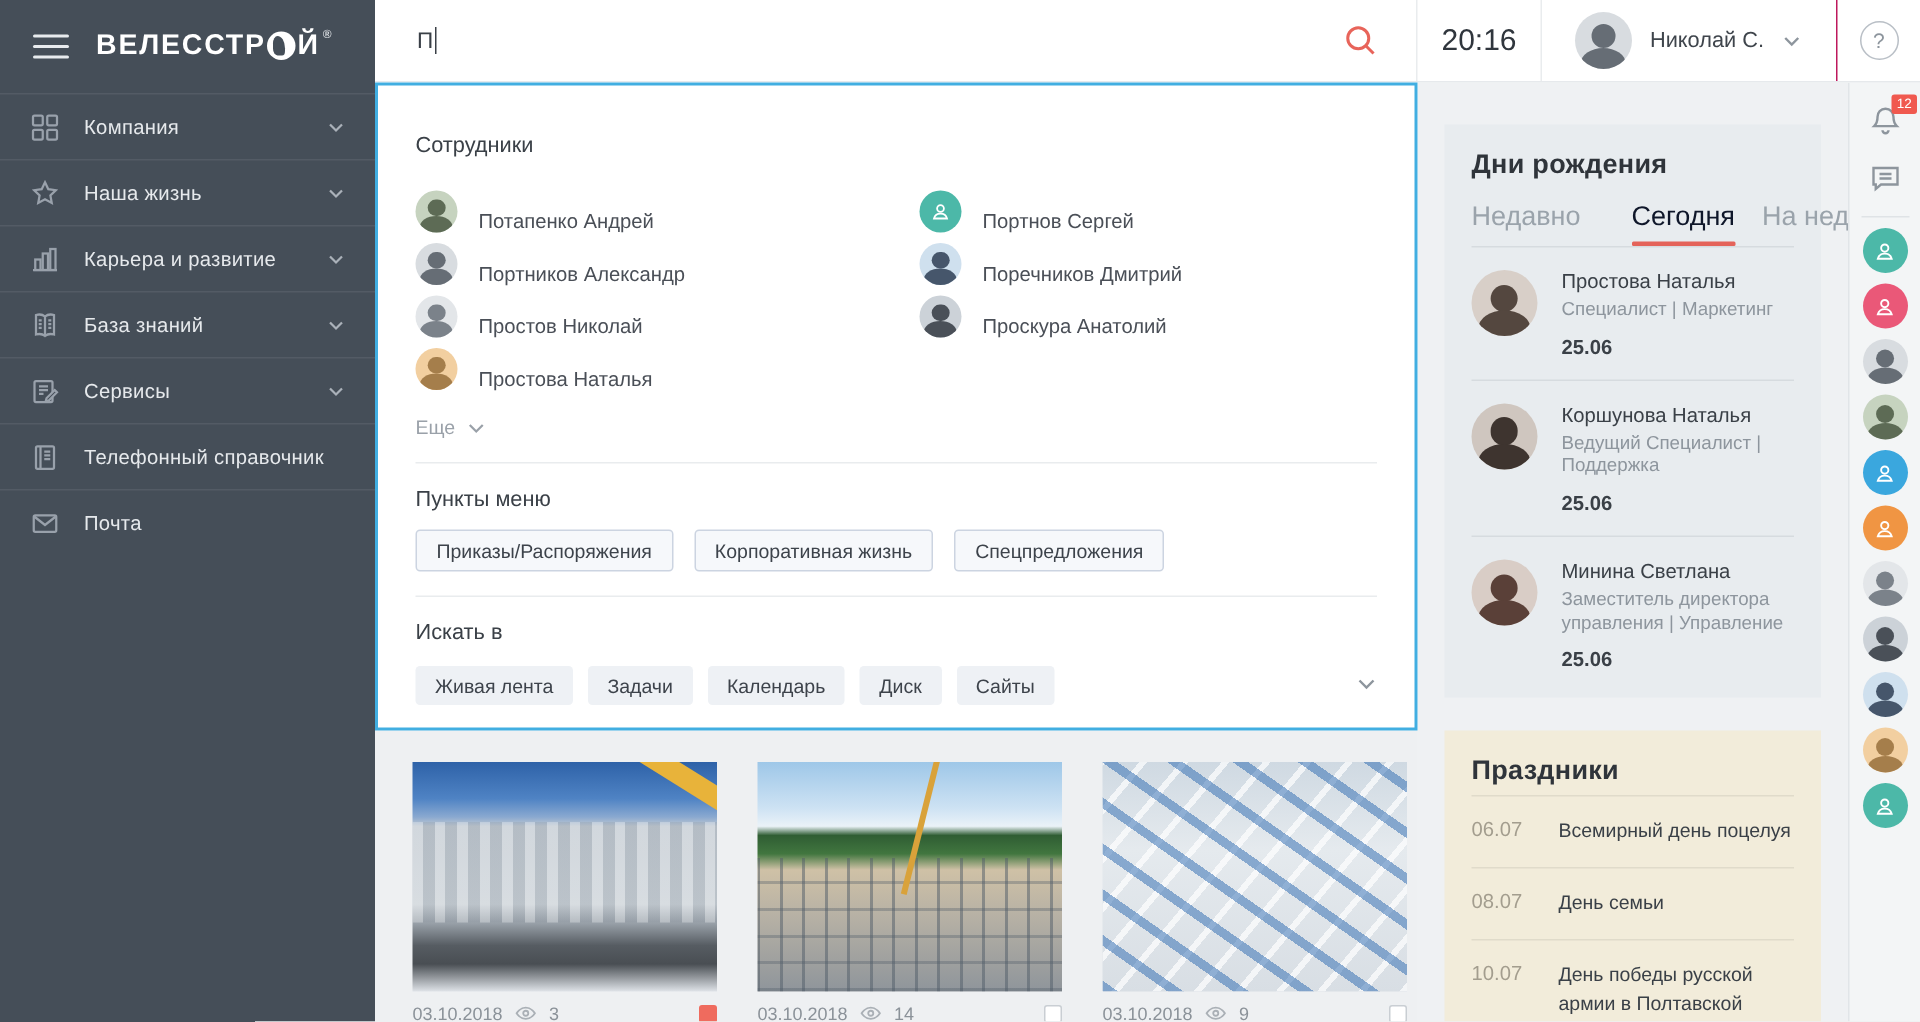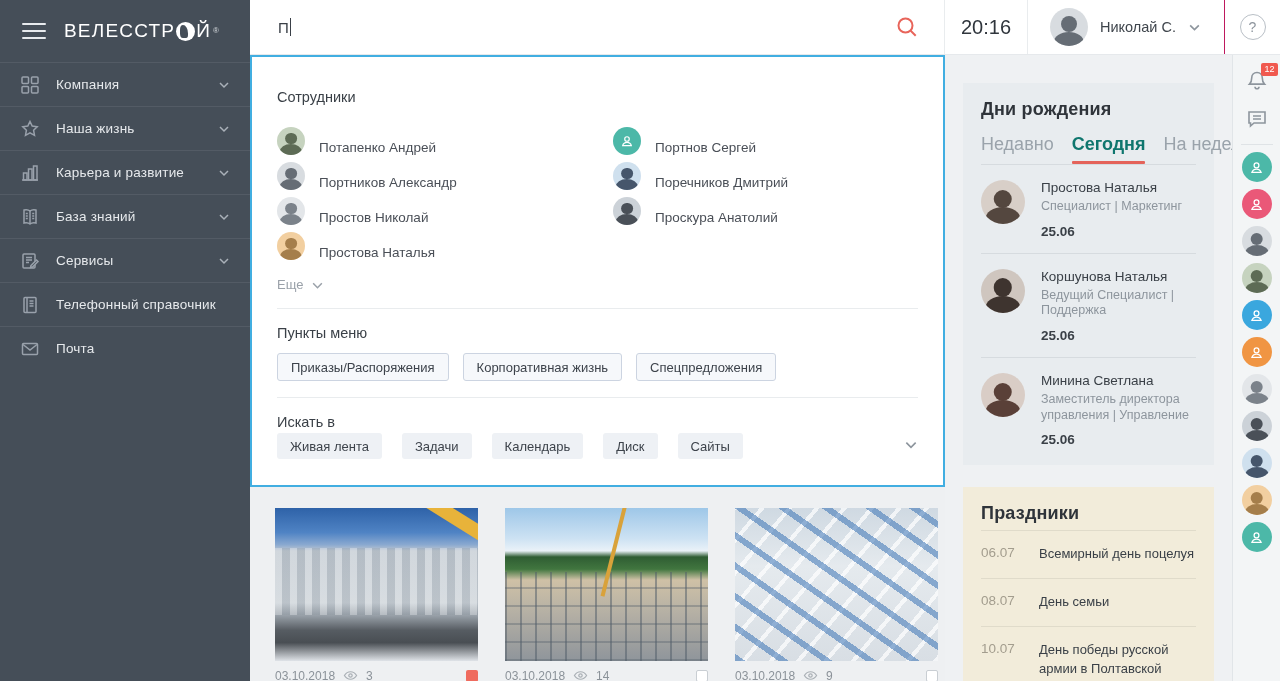--- a/index.html
+++ b/index.html
@@ -4,21 +4,21 @@
 <style>
   * { box-sizing: border-box; margin: 0; padding: 0; }
   html,body { width:1280px; height:681px; overflow:hidden; }
   body { font-family:"Liberation Sans", sans-serif; background:#eef0f2; position:relative; color:#3a4047; }
 
   
   .sidebar { position:absolute; left:0; top:0; width:250px; height:681px; background:#454e58; z-index:5; }
   .logo-row { height:62px; display:flex; align-items:center; padding:0 22px; gap:18px; }
   .burger { width:24px; display:flex; flex-direction:column; gap:5px; cursor:pointer; }
   .burger span { height:2px; background:#e8ebee; border-radius:1px; }
-  .logo { color:#fff; font-size:19px; font-weight:normal; letter-spacing:1.2px; display:flex; align-items:center; }
+  .logo { color:#fff; font-size:19px; font-weight:bold; letter-spacing:1.2px; display:flex; align-items:flex-start; }
   .logo-o { width:19px; height:19px; border-radius:50%; background:#fff; position:relative; margin:1px 1px 0; overflow:hidden; }
   .logo-o::before { content:""; position:absolute; left:4px; top:3px; width:8px; height:13px; background:#454e58; border-radius:60% 100% 40% 60%; }
   .logo-reg { font-size:8px; margin-left:2px; margin-top:-2px; color:#d6dade; }
   .side-item { height:44px; display:flex; align-items:center; gap:16px; padding:0 20px; border-top:1px solid rgba(255,255,255,.08); cursor:pointer; }
   .side-item .s-ico { width:20px; height:20px; flex:none; color:#99a1ab; }
   .side-item .s-lbl { flex:1; color:#e6e9ec; font-size:13.5px; letter-spacing:.2px; white-space:nowrap; }
   .side-item .s-ch { width:12px; height:12px; color:#aab1b9; flex:none; }
   svg { display:block; }
 
   
@@ -55,21 +55,21 @@
   .sec-title { font-size:14.5px; color:#3a4047; }
   .emp-grid { margin-top:18px; display:grid; grid-auto-flow:column; grid-template-rows:repeat(4,35px); grid-template-columns:336px 1fr; align-items:center; }
   .emp { display:flex; align-items:flex-end; gap:14px; cursor:pointer; }
   .emp .av { width:28px; height:28px; }
   .emp-name { font-size:13.5px; color:#4a4f57; }
   .more-row { margin-top:14px; display:flex; align-items:flex-end; gap:8px; color:#9aa1a9; font-size:13px; cursor:pointer; }
   .divider { border-top:1px solid #e9ecee; margin-top:16px; }
   .panel .h2 { margin-top:16px; }
   .btn-row { margin-top:12px; display:flex; gap:14px; }
   .m-btn { height:28px; padding:0 13px; display:flex; align-items:center; font-size:13px; color:#3d434b; background:#f6f8fb; border:1px solid #ccd4e1; border-radius:3px; cursor:pointer; }
-  .chip-row { margin-top:3px; display:flex; gap:20px; align-items:flex-end; position:relative; }
+  .chip-row { margin-top:14px; display:flex; gap:10px; align-items:flex-end; position:relative; }
   .chip { height:26px; padding:0 13px; display:flex; align-items:center; font-size:13px; color:#3d434b; background:#eef1f5; border-radius:3px; cursor:pointer; }
   .chip-ch { position:absolute; right:0; top:5px; width:14px; height:14px; color:#8d959d; cursor:pointer; }
 
   
   .main { position:absolute; left:250px; top:55px; width:695px; height:626px; background:#eef0f2; overflow:hidden; }
   .photo { position:absolute; top:453px; width:203px; height:153px; overflow:hidden; cursor:pointer; }
   .photo.p1 { left:25px;  background:linear-gradient(180deg,#2e62a8 0%,#4f83c4 16%,#8aa9d0 24%,#c0c8d0 28%,#c9d0d6 62%,#9aa2aa 70%,#565c62 80%,#494e53 88%,#dfe3e8 100%); }
   .photo.p1::before { content:""; position:absolute; left:0; right:0; top:26%; height:44%; background:repeating-linear-gradient(90deg, rgba(255,255,255,.5) 0 7px, rgba(130,140,150,.35) 7px 15px); opacity:.55; }
   .photo.p1::after { content:""; position:absolute; right:-20px; top:-8px; width:120px; height:14px; background:#e8b33a; transform:rotate(32deg); }
   .photo.p2 { left:255px; background:linear-gradient(180deg,#9ec7e8 0%,#cde2f3 20%,#eaf2f8 28%,#2f5d33 32%,#41763f 40%,#cfc1a6 47%,#b8b2a5 66%,#8f959b 100%); }
@@ -85,21 +85,21 @@
   .sq.filled { background:#ef6b5e; } .sq.outline { border:1px solid #c9ced3; background:#fff; }
 
   
   .rightcol { position:absolute; left:945px; top:55px; width:287px; height:626px; background:#eff1f3; overflow:hidden; }
   .card { margin:28px 18px 0; padding:16px 18px 4px; }
   .card.bday { background:#e8ecef; }
   .card.hol { background:#f2ecda; margin-top:22px; }
   .card-title { font-size:18px; font-weight:600; color:#2f343a; letter-spacing:.2px; }
   .tabs { display:flex; gap:18px; margin-top:14px; font-size:18px; color:#9aa3ab; }
   .tab { padding-bottom:9px; cursor:pointer; position:relative; white-space:nowrap; }
-  .tab.active { color:#0f766e; font-weight:700; }
+  .tab.active { color:#0f172a; font-weight:400;margin-left:16px; }
   .tab.active::after { content:""; position:absolute; left:0; right:0; bottom:0; height:3px; background:#e4635a; border-radius:1px; }
   .bday-entry { display:flex; gap:16px; padding:15px 0 14px; border-top:1px solid #d6dbdf; cursor:pointer; }
   .bday-entry:first-of-type { border-top:none; }
   .bday-entry .av { width:44px; height:44px; }
   .be-name { font-size:13.5px; color:#3a4047; }
   .be-role { font-size:12.5px; color:#8d959d; margin-top:4px; line-height:1.25; }
   .be-date { font-size:13.5px; font-weight:bold; color:#3a4047; margin-top:9px; }
   .hol-entry { display:flex; gap:14px; padding:14px 0; border-top:1px solid rgba(0,0,0,.07); }
   .hol-entry:first-of-type { border-top:none; padding-top:16px; }
   .hol-date { width:44px; flex:none; font-size:13.5px; color:#a39d8e; }

